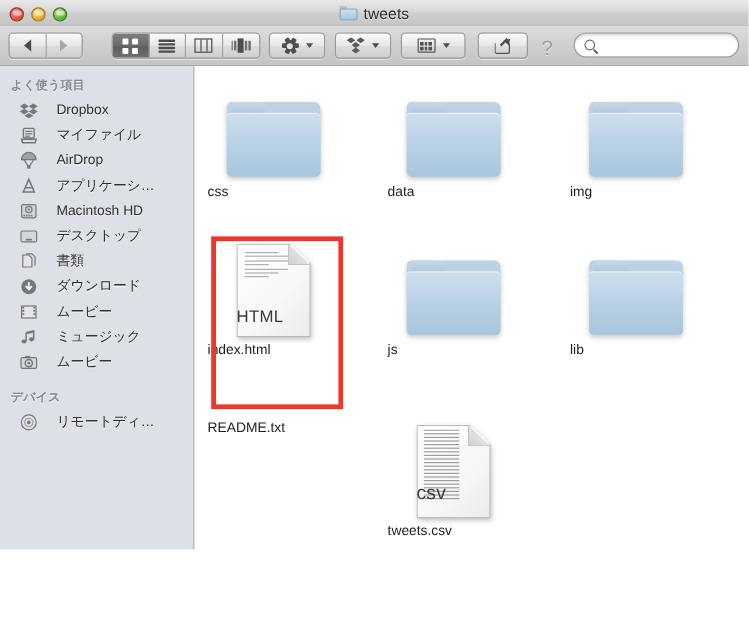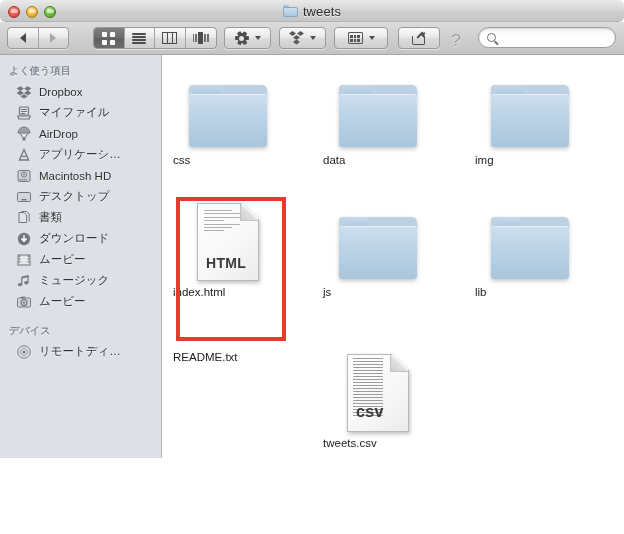--- a/index.html
+++ b/index.html
@@ -22,21 +22,20 @@
 
   
   .titlebar {
     position: absolute;
     left: 0; top: 0;
     width: 624px;
     height: 22px;
     background: linear-gradient(to bottom, #e9e9e9 0%, #d6d6d6 48%, #cfcfcf 52%, #c6c6c6 100%);
     border-bottom: 1px solid #b3b3b3;
     box-sizing: border-box;
-    border-radius: 6px;
   }
   .traffic {
     position: absolute;
     top: 6px;
     width: 12px;
     height: 12px;
     border-radius: 50%;
     box-sizing: border-box;
   }
   .traffic::after {
@@ -322,21 +321,21 @@
     color: #7f8795;
     padding: 9px 0 3px 9px;
     text-shadow: 0 1px 0 rgba(255,255,255,0.7);
     letter-spacing: 0.2px;
   }
   .sb-item {
     height: 21px;
     display: flex;
     align-items: center;
     padding-left: 16px;
-    gap: 7px;
+    gap: 15px;
   }
   .sb-label {
     font-size: 11.5px;
     color: #2e2e2e;
     white-space: nowrap;
     overflow: hidden;
     text-shadow: 0 1px 0 rgba(255,255,255,0.6);
   }
   .sb-icon {
     width: 16px; height: 16px;
@@ -429,24 +428,23 @@
     background: linear-gradient(225deg, #ffffff 0%, #e2e2e2 55%, #cfcfcf 100%);
     clip-path: polygon(0 0, 100% 100%, 0 100%);
     border-left: 1px solid #c2c2c2;
     border-bottom: 1px solid #c2c2c2;
   }
   .doc .kind {
     position: absolute;
     left: 0; right: 0;
     bottom: 10px;
     font-size: 14px;
-    font-weight: bold;
+    font-weight: normal;
     color: #3a3a3a;
     letter-spacing: 0.3px;
-    padding-left: 9px;
   }
   .doc .kind.small {
     font-size: 16px;
     bottom: 11px;
   }
   .doc .lines {
     position: absolute;
     left: 7px; top: 7px;
     width: 36px;
     height: 26px;

